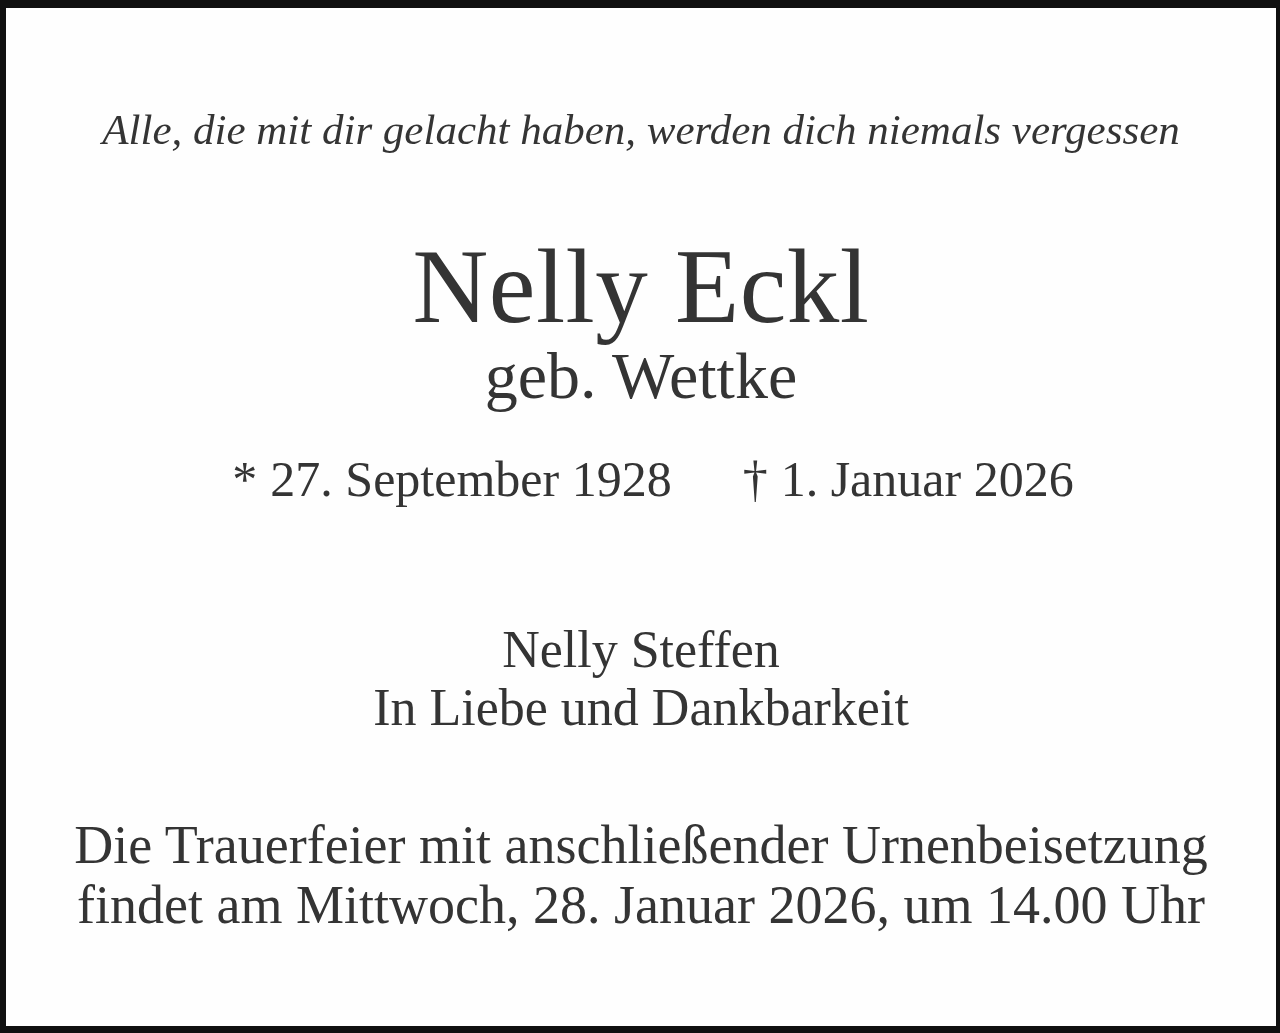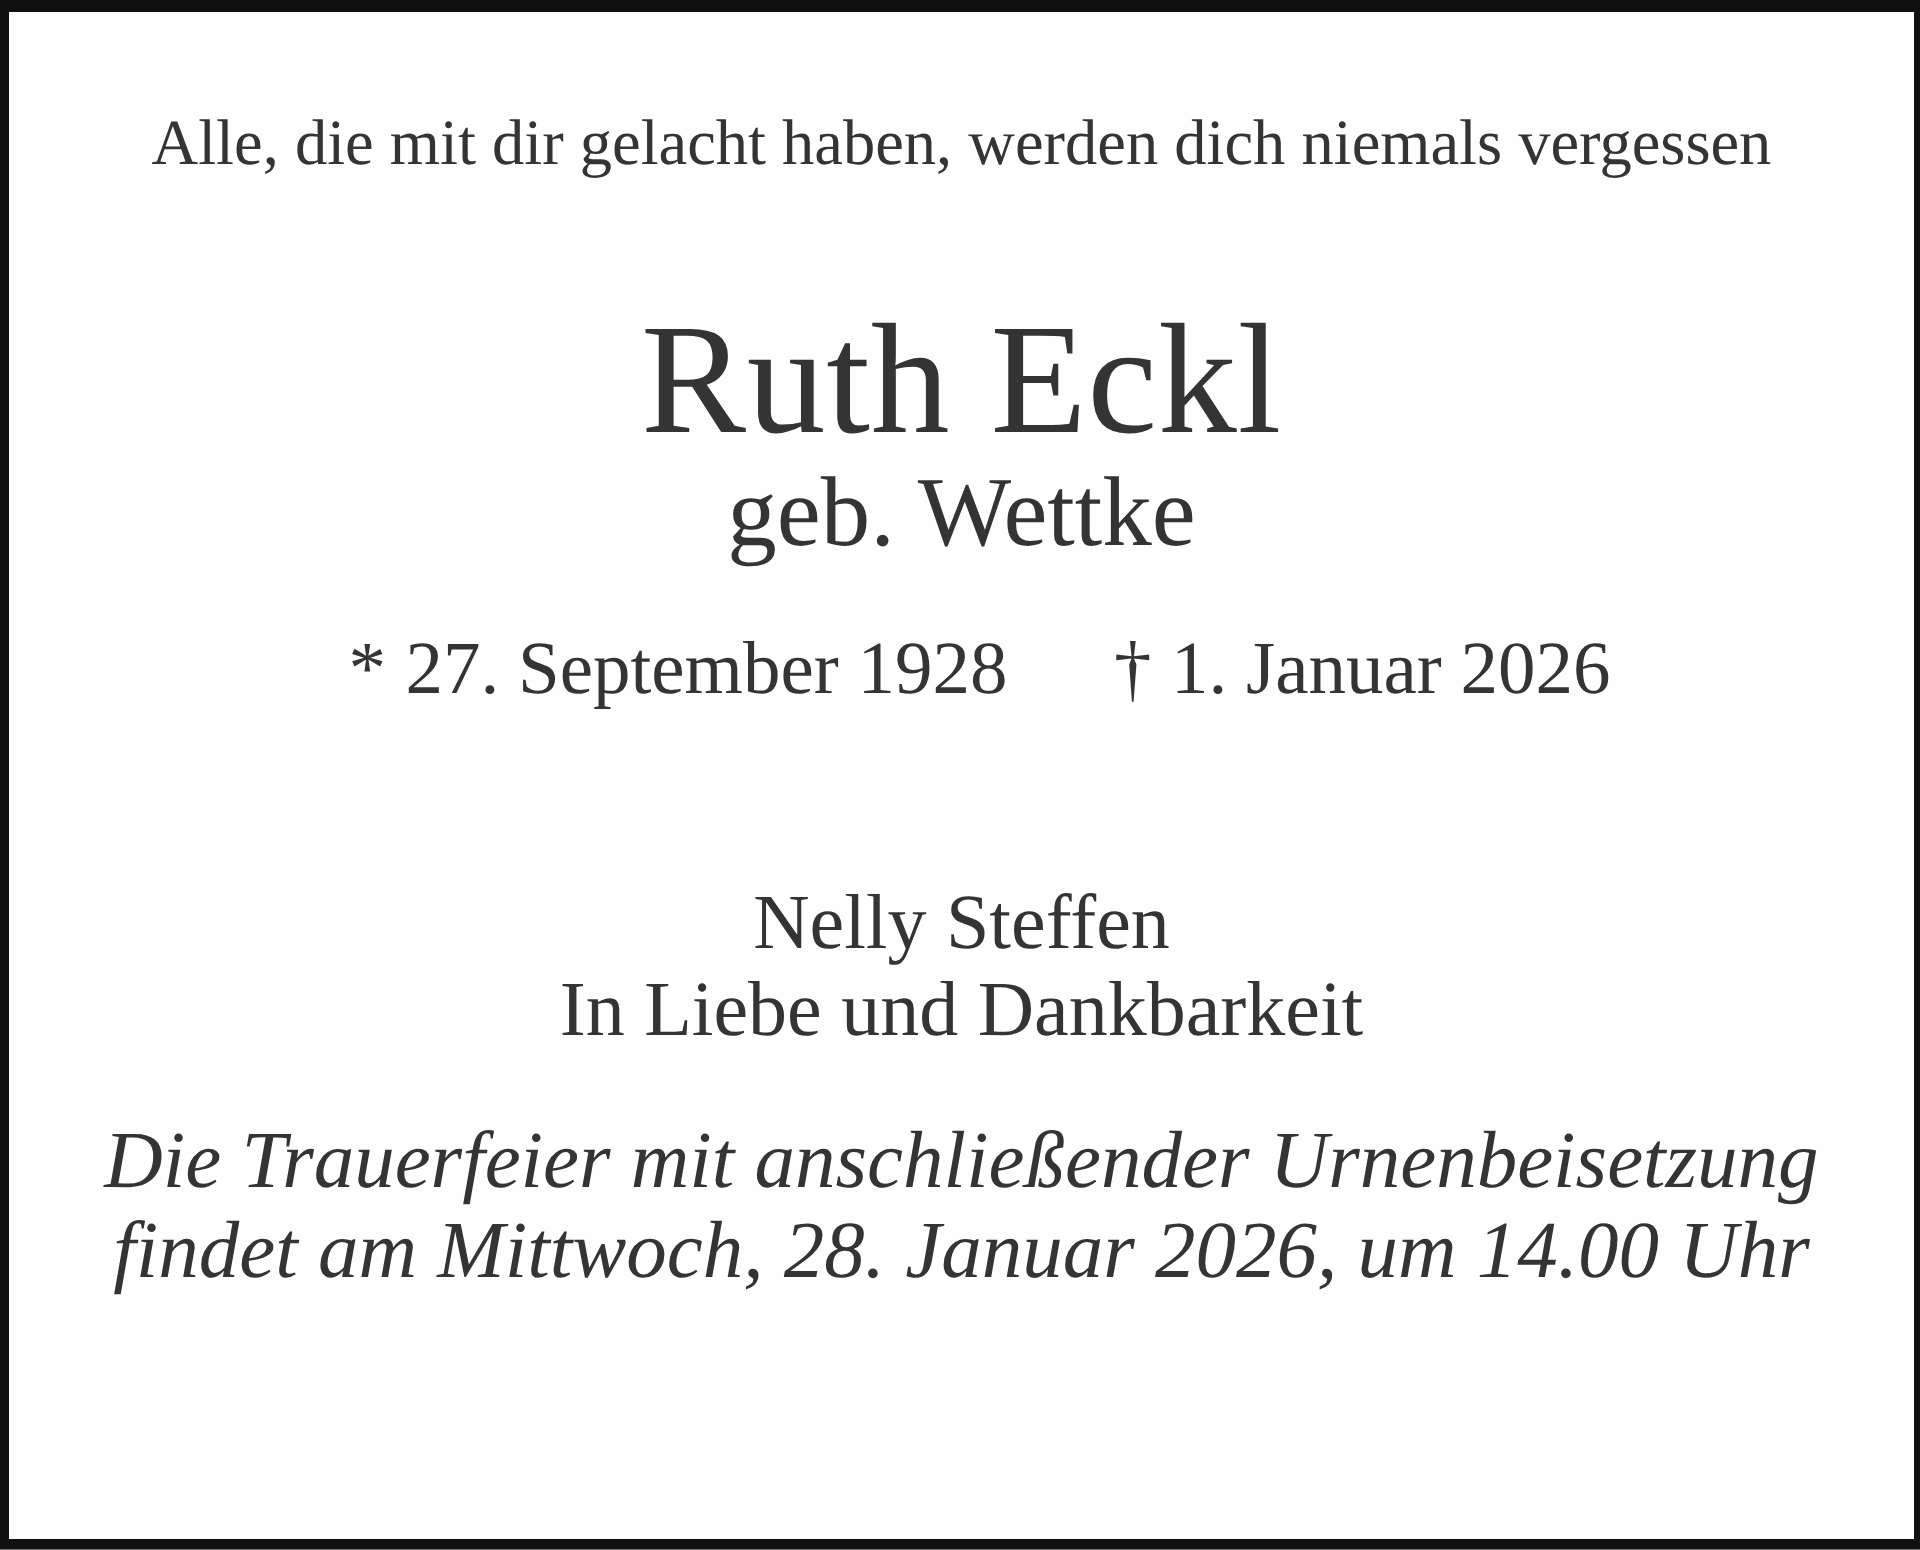--- a/index.html
+++ b/index.html
@@ -13,21 +13,22 @@
     border-style: solid;
     border-color: var(--border-color, #101010);
     border-width: 8px 4px 7px 6px;
     font-family: "Liberation Serif", serif;
     color: var(--text-color, #343434);
     text-align: center;
     overflow: hidden;
   }
 
   .quote {
-    margin-top: 62px;
+    margin-top: 96px;
+    font-style: italic;
     font-size: 43px;
     line-height: 52px;
     color: var(--text-color, #343434);
     white-space: nowrap;
   }
 
   .name {
     margin-top: 76px;
     font-size: 105px;
     line-height: 110px;
@@ -52,35 +53,34 @@
   .dates .sym { margin-right: 13px; }
   .dates-gap { display: inline-block; width: 46px; }
 
   .mourners {
     margin-top: 114px;
     font-size: 52px;
     line-height: 58px;
   }
 
   .funeral {
-    margin-top: 40px;
+    margin-top: 78px;
     font-size: 54px;
     line-height: 60px;
-    font-style: italic;
   }
   .funeral p { white-space: nowrap; }
 </style>
 </head>
 <body>
 
 <div class="notice">
 
   <p class="quote">Alle, die mit dir gelacht haben, werden dich niemals vergessen</p>
 
-  <h1 class="name">Ruth Eckl</h1>
+  <h1 class="name">Nelly Eckl</h1>
 
   <p class="maiden">geb. Wettke</p>
 
   <p class="dates">
     <span>
       <span class="sym">*</span><span>27. September 1928</span>
     </span>
     <span class="dates-gap"></span>
     <span>
       <span class="sym">†</span><span>1. Januar 2026</span>

